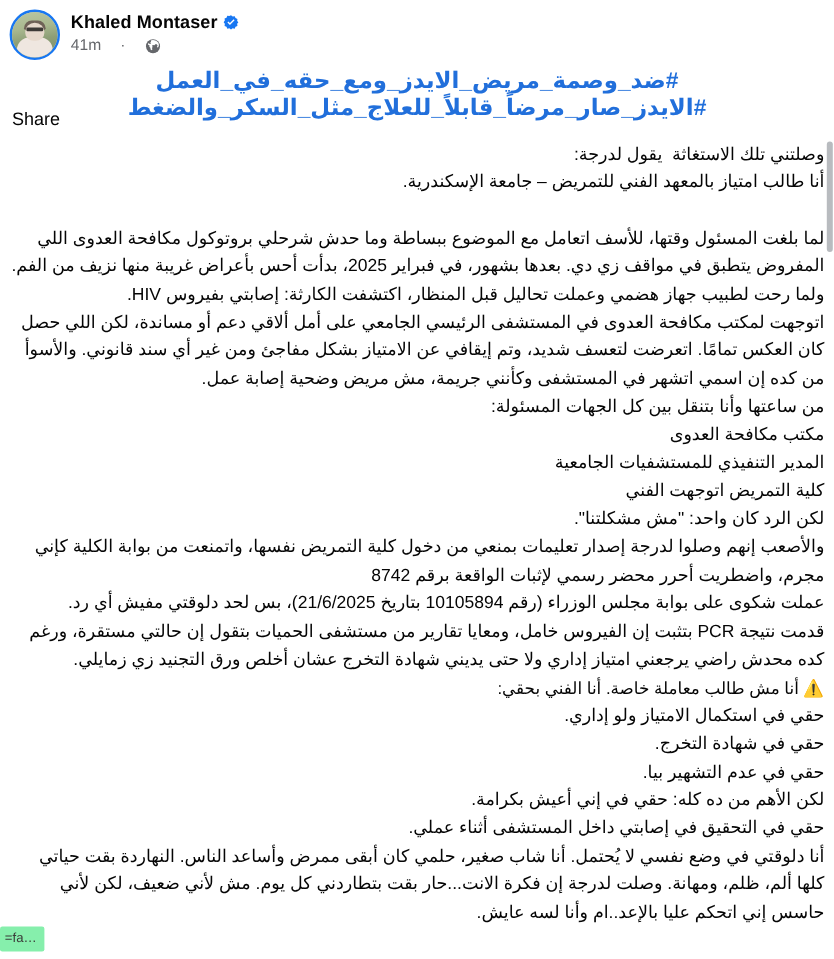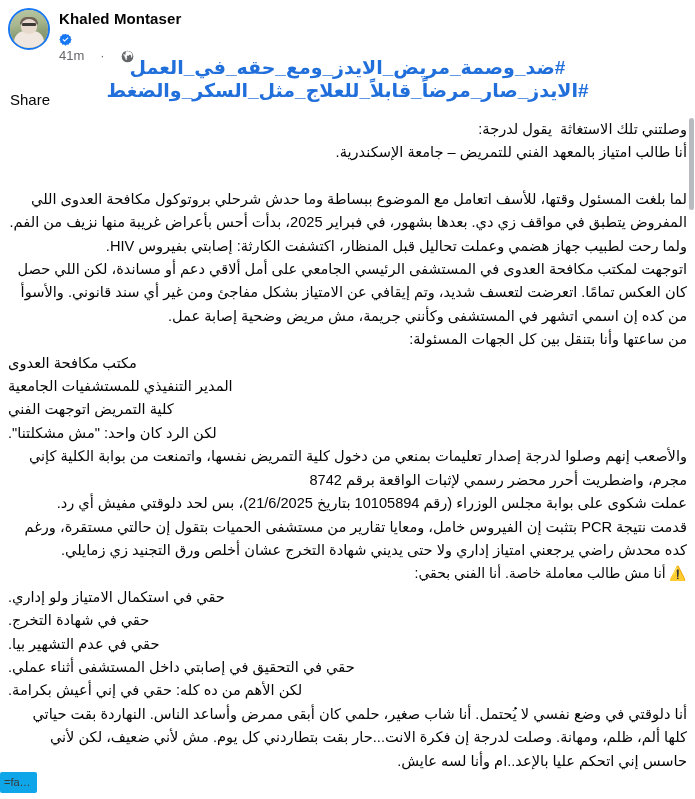--- a/index.html
+++ b/index.html
@@ -75,22 +75,22 @@
     bottom: 0;
     width: 30px;
     height: 17px;
     border-radius: 11px 11px 0 0;
     background: #efe7e0;
   }
 
   .header-text { padding-top: 1px; }
   .author-row {
     display: flex;
+    align-items: center;
     gap: 5px;
-    flex-direction: column;
   }
   .author-name {
     font-size: 15px;
     font-weight: bold;
     line-height: 19px;
     color: #050505;
     letter-spacing: .1px;
   }
   .verified-badge {
     width: 13px;
@@ -147,29 +147,29 @@
     text-align: center;
     margin-bottom: 16px;
   }
   .hashtags div { white-space: nowrap; }
   .body-block { margin: 0; }
   .body-block p {
     margin: 0;
     white-space: pre-wrap;
   }
   .spacer { height: 23px; }
-  .center-line { text-align: left; }
+  .center-line { text-align: right; }
   .warn-glyph { font-size: 14px; }
 
   
   .status-chip {
     position: absolute;
     left: 0;
     bottom: 6px;
-    background: #0ea5e9;
+    background: #86efac;
     color: #3a3a38;
     font-size: 11px;
     line-height: 14px;
     padding: 3px 6px 4px 4px;
     border-radius: 2px;
     font-family: "Liberation Sans", sans-serif;
     white-space: nowrap;
   }
 
   
@@ -245,22 +245,22 @@
     <p class="center-line">المدير التنفيذي للمستشفيات الجامعية</p>
     <p class="center-line">كلية التمريض اتوجهت الفني</p>
     <p class="center-line">لكن الرد كان واحد: "مش مشكلتنا".</p>
     <p>والأصعب إنهم وصلوا لدرجة إصدار تعليمات بمنعي من دخول كلية التمريض نفسها، واتمنعت من بوابة الكلية كإني مجرم، واضطريت أحرر محضر رسمي لإثبات الواقعة برقم 8742</p>
     <p>عملت شكوى على بوابة مجلس الوزراء (رقم 10105894 بتاريخ 21/6/2025)، بس لحد دلوقتي مفيش أي رد.</p>
     <p>قدمت نتيجة PCR بتثبت إن الفيروس خامل، ومعايا تقارير من مستشفى الحميات بتقول إن حالتي مستقرة، ورغم كده محدش راضي يرجعني امتياز إداري ولا حتى يديني شهادة التخرج عشان أخلص ورق التجنيد زي زمايلي.</p>
     <p class="warn-glyph">⚠️ أنا مش طالب معاملة خاصة. أنا الفني بحقي:</p>
     <p class="center-line">حقي في استكمال الامتياز ولو إداري.</p>
     <p class="center-line">حقي في شهادة التخرج.</p>
     <p class="center-line">حقي في عدم التشهير بيا.</p>
+    <p class="center-line">لكن الأهم من ده كله: حقي في إني أعيش بكرامة.</p>
     <p class="center-line">حقي في التحقيق في إصابتي داخل المستشفى أثناء عملي.</p>
-    <p class="center-line">لكن الأهم من ده كله: حقي في إني أعيش بكرامة.</p>
     <p>أنا دلوقتي في وضع نفسي لا يُحتمل. أنا شاب صغير، حلمي كان أبقى ممرض وأساعد الناس. النهاردة بقت حياتي كلها ألم، ظلم، ومهانة. وصلت لدرجة إن فكرة الانت...حار بقت بتطاردني كل يوم. مش لأني ضعيف، لكن لأني حاسس إني اتحكم عليا بالإعد..ام وأنا لسه عايش.</p>
 
   </div>
 </div>
 
 <div class="scrollbar-track">
   <div class="scrollbar-thumb"></div>
 </div>
 
 <div class="status-chip">=fa…</div>

